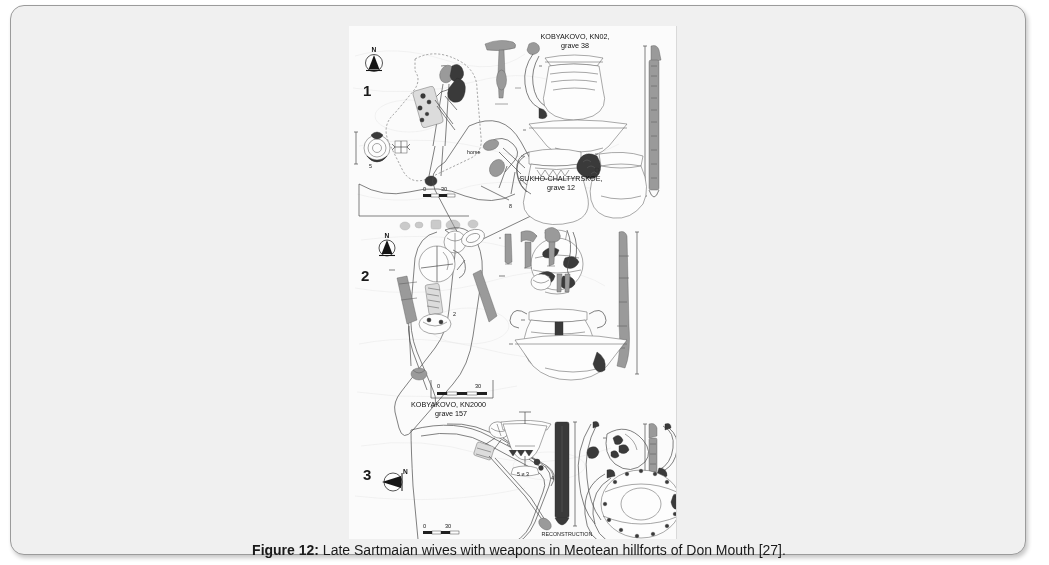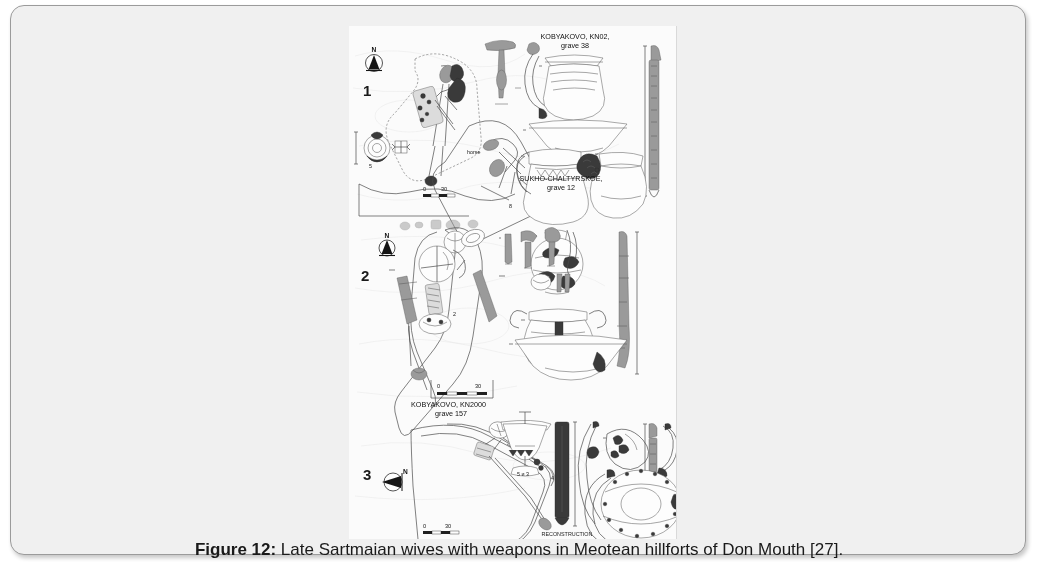--- a/index.html
+++ b/index.html
@@ -38,21 +38,21 @@
     box-sizing: border-box;
     overflow: hidden;
   }
   #figure-svg { display: block; }
   #caption {
     position: absolute;
     left: 0;
     top: 536px;
     width: 1016px;
     text-align: center;
-    font-size: 17px;
+    font-size: 14px;
     color: #1a1a1a;
     line-height: 16px;
     white-space: nowrap;
   }
   #caption .cap-strong { font-weight: bold; }
   .num-label {
     font-size: 15px;
     font-weight: bold;
     fill: #1a1a1a;
   }

